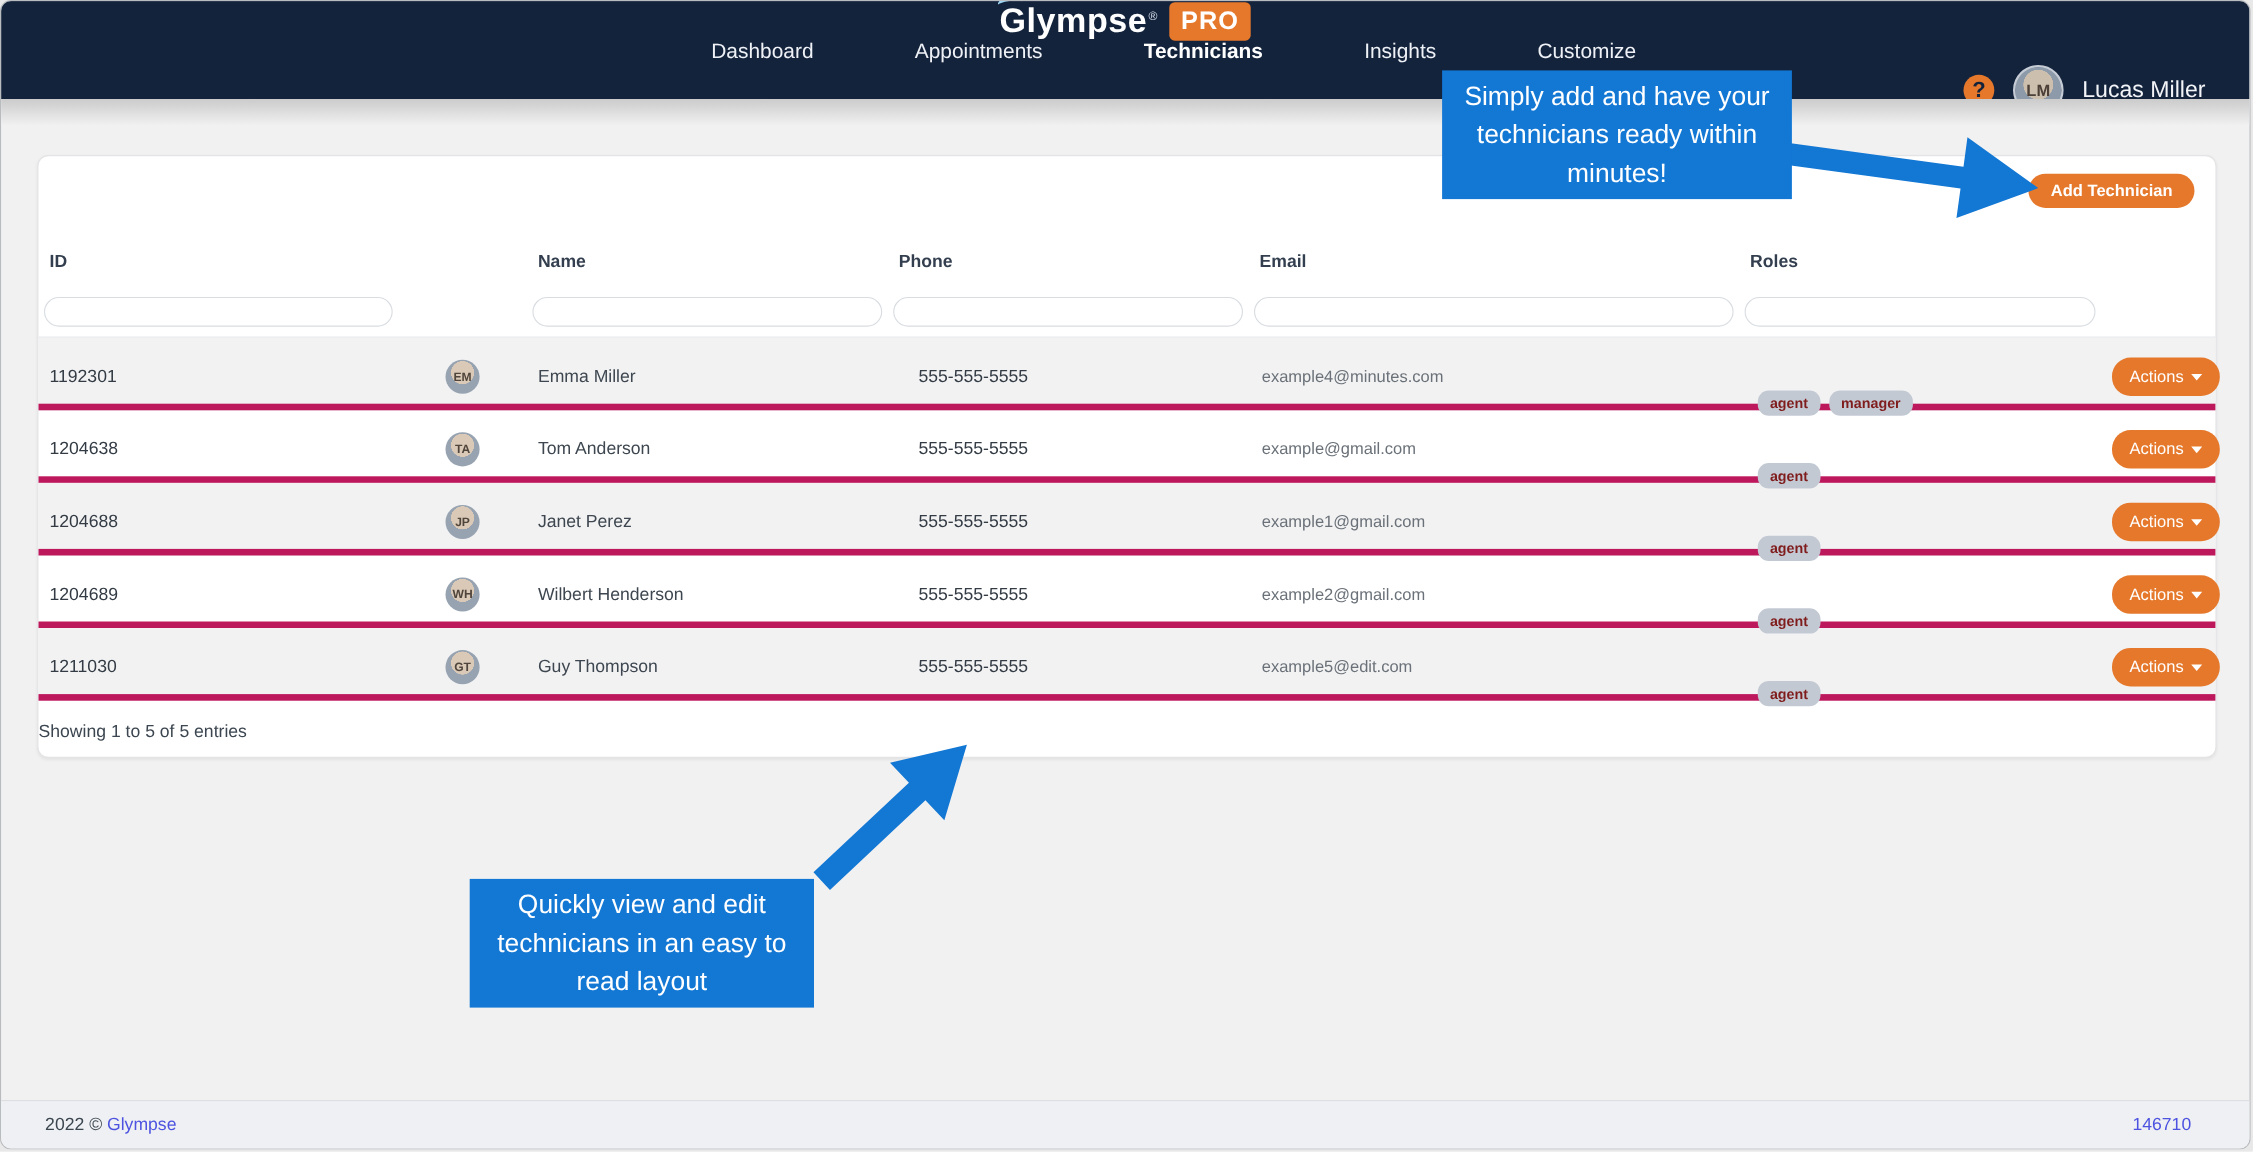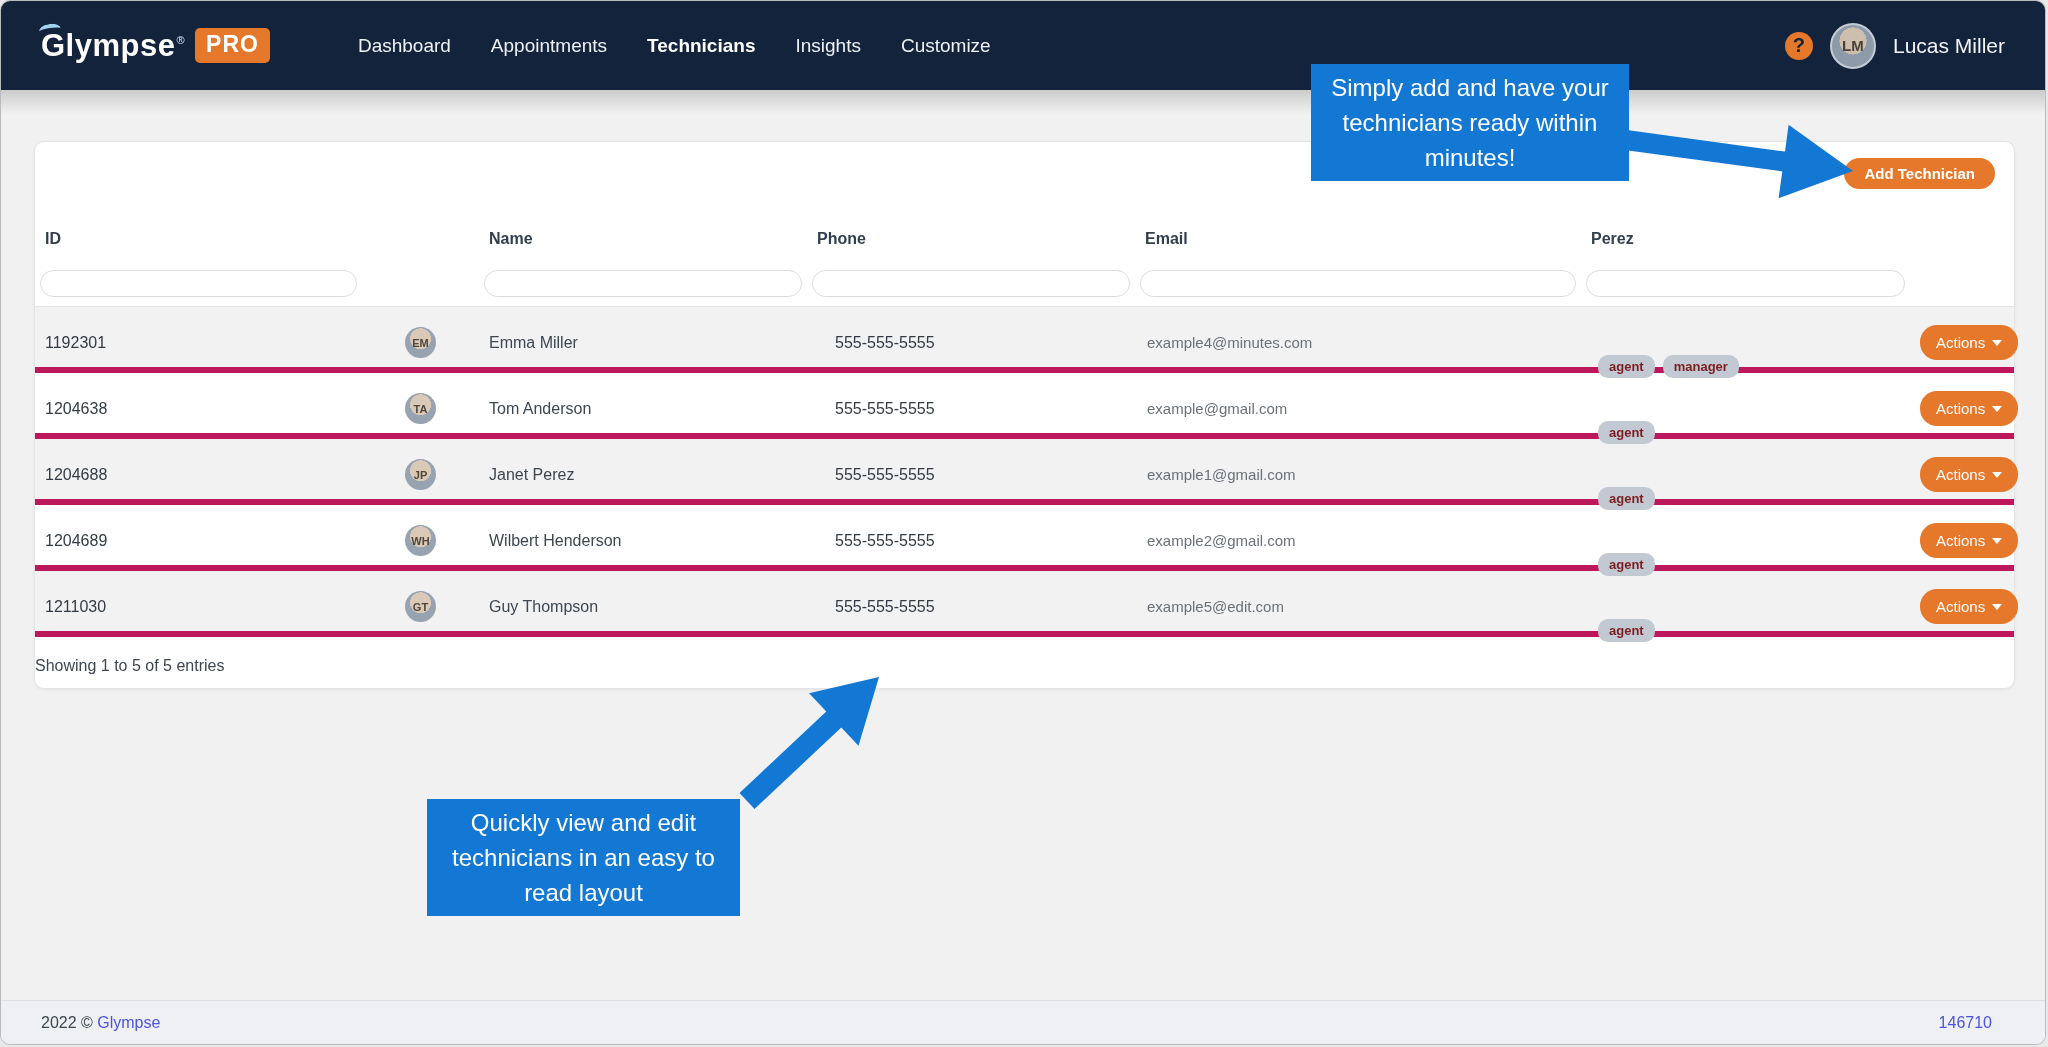--- a/index.html
+++ b/index.html
@@ -8,34 +8,34 @@
 
   .screen {
     position:relative; width:2046px; height:1045px;
     border:1px solid #b9bcbf; border-radius:10px; overflow:hidden;
     background:#f1f1f2;
   }
 
   
   .navbar {
     position:absolute; left:0; top:0; right:0; height:89px;
-    background:#14233c; display:flex; align-items:center; padding:0 40px;
+    background:#14233c; display:flex; align-items:center; padding:0 40px;flex-direction:column;
   }
   .brand { display:flex; align-items:center; cursor:pointer; }
   .brand-name { position:relative; color:#ffffff; font-size:31px; font-weight:800; letter-spacing:.5px; }
   .brand-name .g-arc {
     position:absolute; left:-2px; top:-4px; width:22px; height:12px;
     border-top:4px solid #9ed4f2; border-radius:50%; transform:rotate(-8deg);
   }
   .brand-name sup { font-size:11px; font-weight:400; color:#dbe3ee; margin-left:1px; }
   .brand-pro {
     margin-left:10px; background:#e5782b; color:#fff; font-weight:800; font-size:23px;
     padding:3px 11px 5px; border-radius:5px; letter-spacing:1px;
   }
-  .nav-items { display:flex; margin-left:88px; gap:40px; }
+  .nav-items { display:flex; margin-left:88px; gap:92px; }
   .nav-item { color:#eef1f6; font-size:19px; cursor:pointer; white-space:nowrap; }
   .nav-item.active { font-weight:800; color:#ffffff; }
   .nav-right { margin-left:auto; display:flex; align-items:center; gap:17px; }
   .help-circle {
     width:28px; height:28px; border-radius:50%; background:#e5782b;
     display:flex; align-items:center; justify-content:center;
     color:#14233c; font-weight:800; font-size:20px; cursor:pointer;
   }
   .nav-avatar {
     width:46px; height:46px; border-radius:50%;
@@ -151,21 +151,21 @@
 
   <div class="card">
     <button class="add-btn">Add Technician</button>
 
     <div class="tgrid thead">
       <div class="th">ID</div>
       <div class="th"></div>
       <div class="th">Name</div>
       <div class="th">Phone</div>
       <div class="th">Email</div>
-      <div class="th">Perez</div>
+      <div class="th">Roles</div>
       <div class="th"></div>
     </div>
 
     <div class="tgrid filters">
       <div class="filter-cell"><input class="filter-input" value="" style=""></div>
       <div class="filter-cell"></div>
       <div class="filter-cell"><input class="filter-input" value="" style=""></div>
       <div class="filter-cell"><input class="filter-input" value="" style=""></div>
       <div class="filter-cell"><input class="filter-input" value="" style=""></div>
       <div class="filter-cell"><input class="filter-input" value="" style=""></div>

